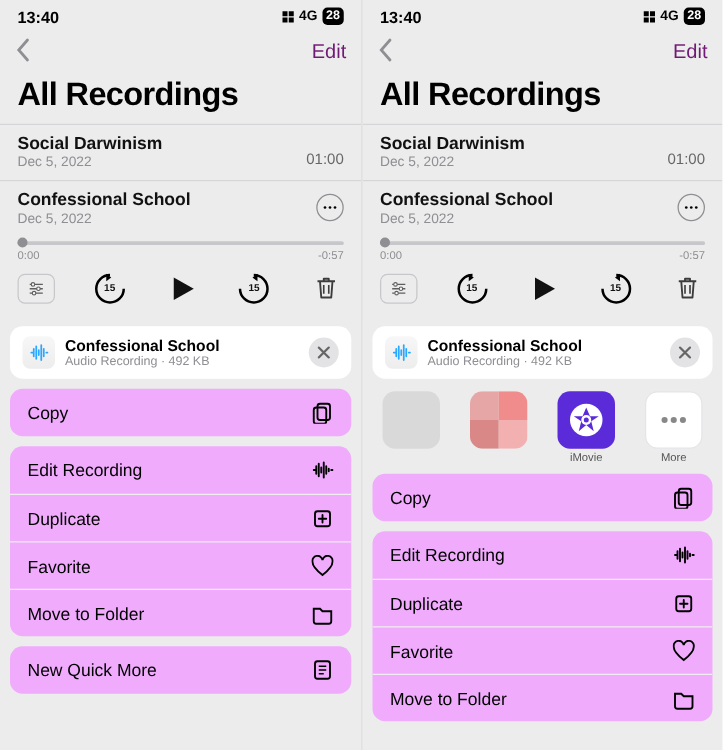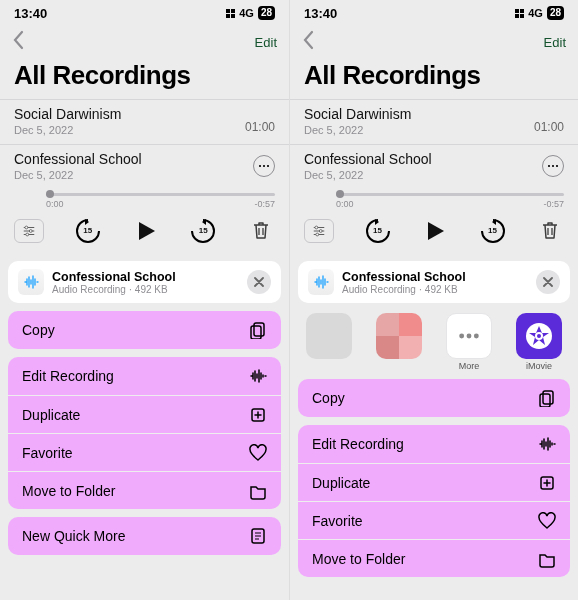--- a/index.html
+++ b/index.html
@@ -13,35 +13,35 @@
   .stat-right { display: flex; align-items: center; gap: 4px; font-size: 11px; font-weight: 600; }
   .sig-grid { display: grid; grid-template-columns: repeat(2,4px); grid-template-rows: repeat(2,4px); gap: 1px; }
   .sig-grid span { background:#000; width:4px;height:4px;}
   .badge4g { font-size:11px; font-weight:700; }
   .batt { background:#000000; color:#fff; border-radius:4px; padding:0 3px; font-size:10px; font-weight:700; line-height:14px; }
 
   
   .nav { height: 32px; display:flex; align-items:center; justify-content:space-between; padding:0 12px; }
   .chev { color:#8e8e93; }
   .chev svg { width:14px; height:20px; }
-  .edit { color:#14532d; font-size:13px; }
+  .edit { color:#701a75; font-size:16px; }
 
   .title { font-size:26px; font-weight:800; padding: 2px 14px 8px; letter-spacing:-0.5px;}
 
   
   .rec-item { padding: 6px 14px 8px; border-top:1px solid #d6d6d8; display:flex; justify-content:space-between; align-items:flex-start; }
   .rec-item:first-of-type { border-top:1px solid #d6d6d8; }
-  .rec-name { font-size:14px; font-weight:400; color:#111; }
+  .rec-name { font-size:14px; font-weight:700; color:#111; }
   .rec-date { font-size:11px; color:#8e8e93; margin-top:2px; }
   .rec-dur { font-size:12px; color:#666; margin-top:14px;}
   .rec-more { width:22px; height:22px; border:1.2px solid #8e8e93; border-radius:50%; display:flex; align-items:center; justify-content:center; margin-top:4px; }
   .rec-more svg { width:12px; height:4px; }
 
   
-  .scrub { padding: 4px 14px 2px; margin-left: 32px; }
+  .scrub { padding: 4px 14px 2px; }
   .track { position:relative; height:3px; background:#c7c7cb; border-radius:2px; }
   .thumb { position:absolute; left:0; top:-3px; width:8px; height:8px; border-radius:50%; background:#8e8e93; }
   .times { display:flex; justify-content:space-between; font-size:9px; color:#8e8e93; margin-top:3px; }
 
   
   .controls { display:flex; align-items:center; justify-content:space-between; padding: 6px 14px 10px; }
   .ctrl-btn { width:28px; height:28px; display:flex; align-items:center; justify-content:center; color:#111; }
   .sliders { width:30px; height:24px; border:1px solid #c7c7cb; border-radius:6px; display:flex; align-items:center; justify-content:center; }
   .sliders svg { width:16px; height:14px; opacity:.6;}
   .skip { position:relative; }
@@ -413,37 +413,37 @@
         <div class="share-app">
           <div class="pix2wrap app-icon">
               <span></span>
               <span></span>
               <span></span>
               <span></span>
             </div>
           <div class="app-label"></div>
         </div>
         <div class="share-app">
+          <div class="app-icon imovie">
+              <svg viewBox="0 0 28 28">
+                <use href="#i-star"></use>
+              </svg>
+            </div>
+          <div class="app-label">iMovie</div>
+        </div>
+        <div class="share-app">
           <div class="app-icon more-ic">
               <svg viewBox="0 0 18 4">
                 <circle cx="3" cy="2" r="2" fill="#888"></circle>
                 <circle cx="9" cy="2" r="2" fill="#888"></circle>
                 <circle cx="15" cy="2" r="2" fill="#888"></circle>
               </svg>
             </div>
           <div class="app-label">More</div>
         </div>
-        <div class="share-app">
-          <div class="app-icon imovie">
-              <svg viewBox="0 0 28 28">
-                <use href="#i-star"></use>
-              </svg>
-            </div>
-          <div class="app-label">iMovie</div>
-        </div>
       </div>
 
       <div class="menu-group">
         <div class="menu-row">
             <span>Copy</span>
             <svg viewBox="0 0 18 18">
               <use href="#i-copy"></use>
             </svg>
           </div>
       </div>

